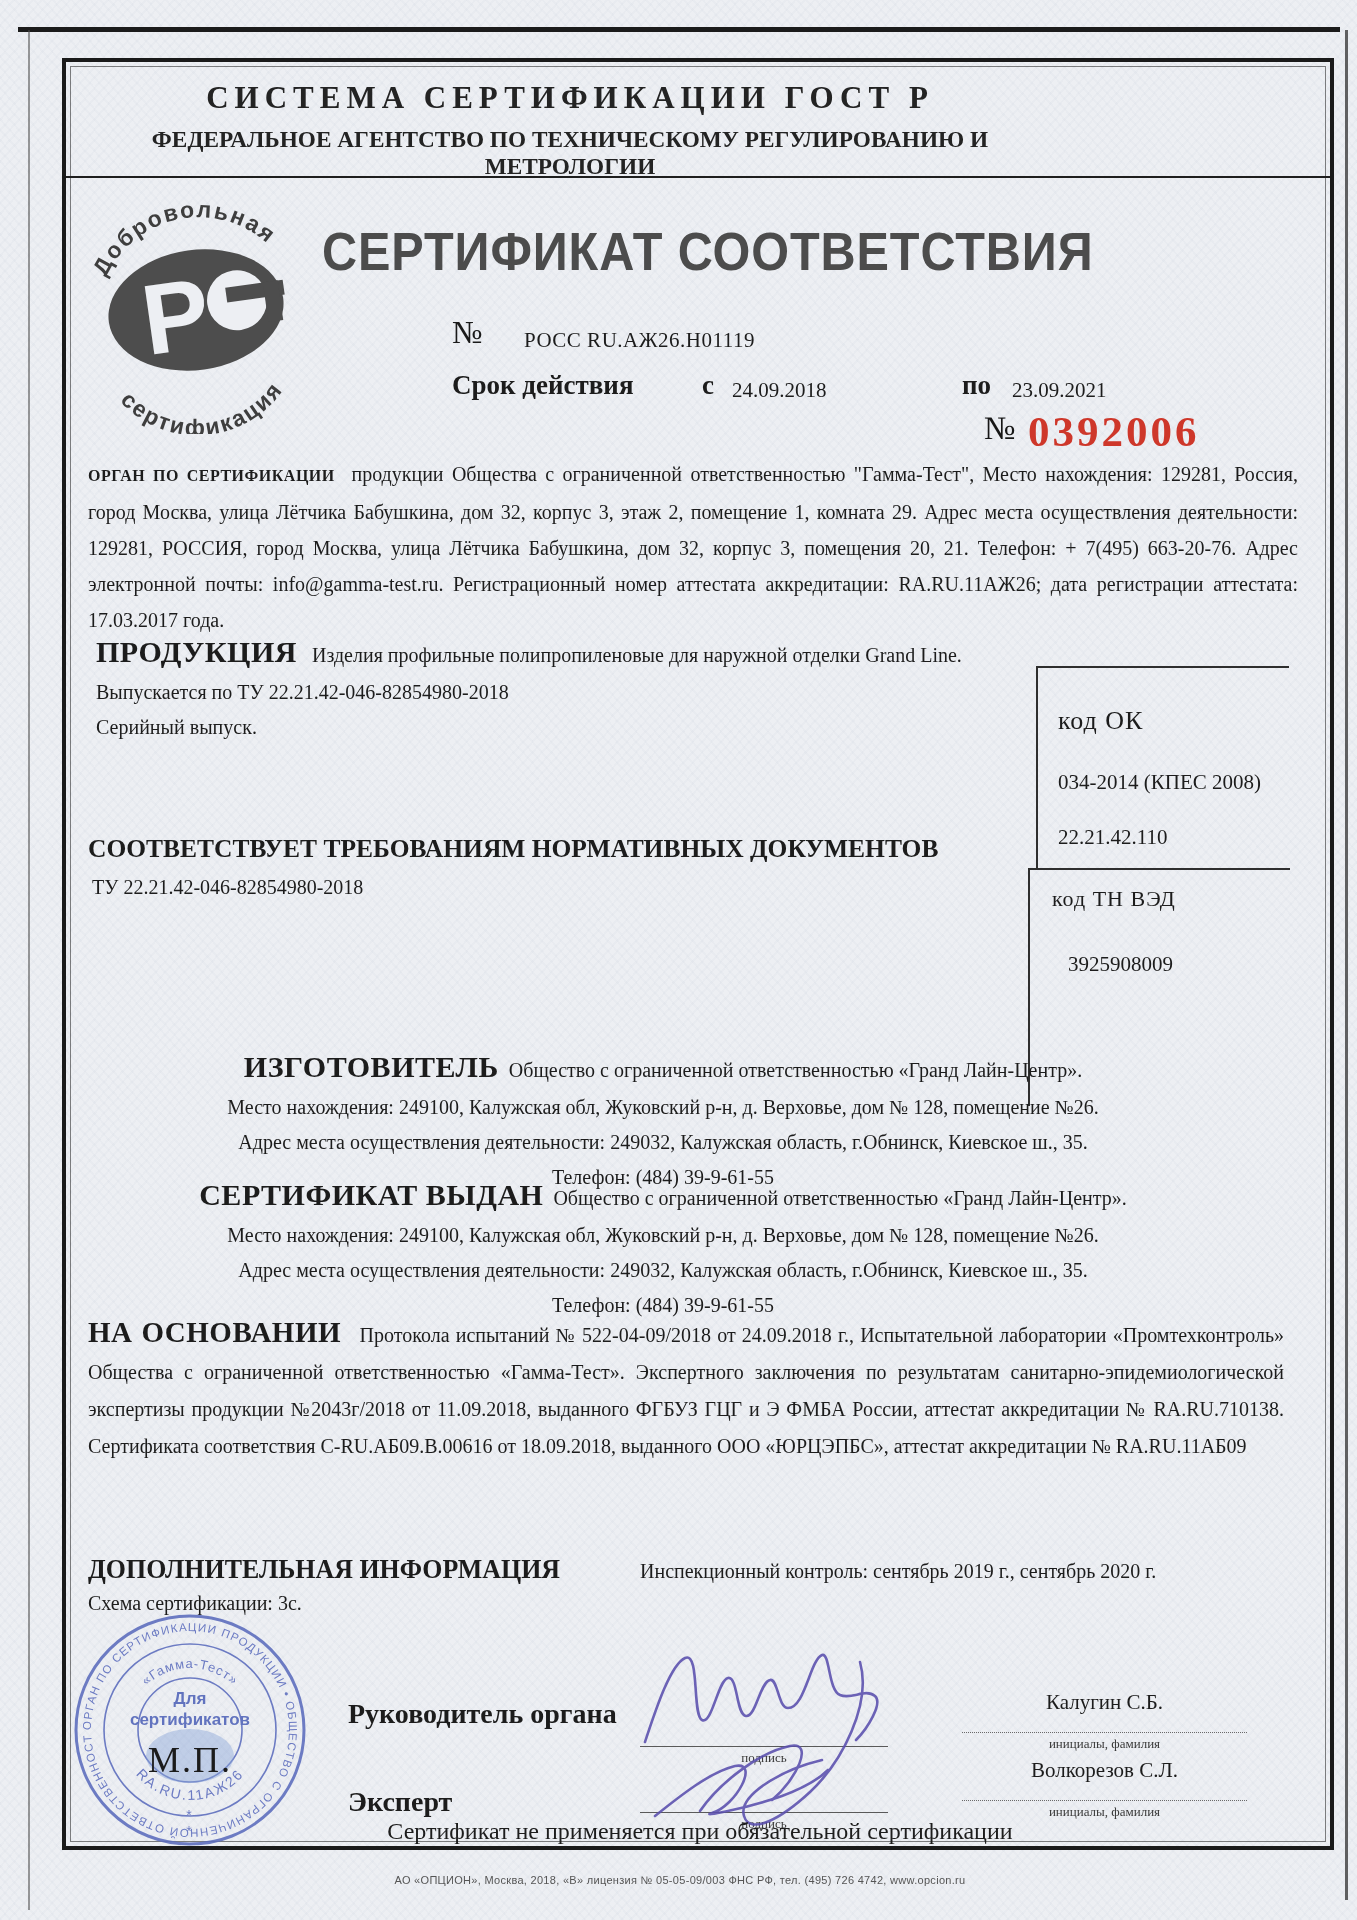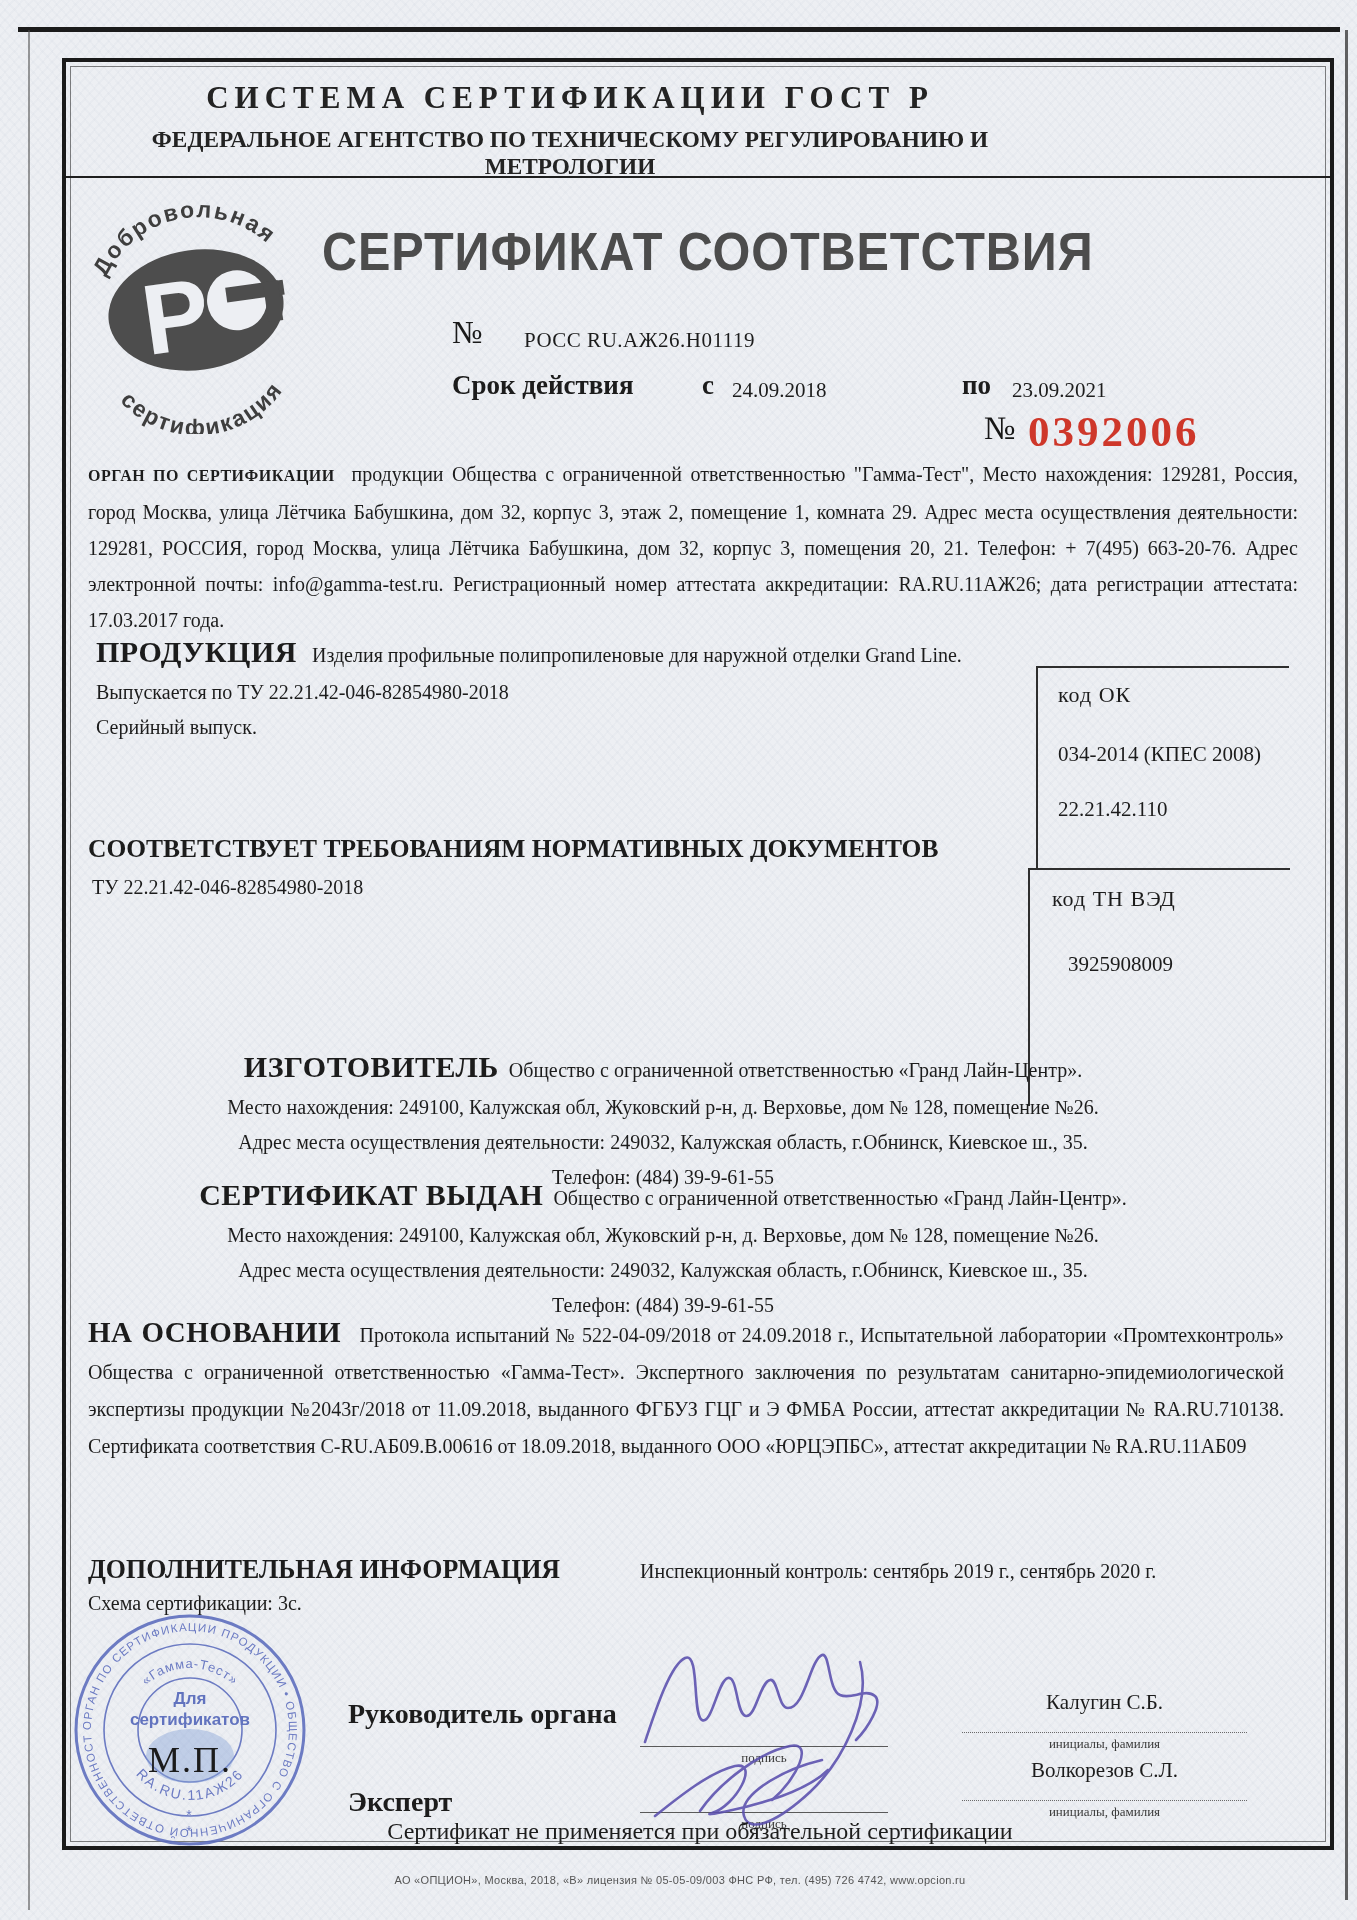--- a/index.html
+++ b/index.html
@@ -44,21 +44,21 @@
 
   .para { text-align:justify; font-size:20px; line-height:36px; }
   .h-inline  { font-size:16px; font-weight:bold; letter-spacing:.5px; }
   .organ-para { left:88px; top:456px; width:1210px; }
 
   .product-block { left:88px; top:634px; width:866px; font-size:20px; line-height:35px;margin-left:8px; }
   .product-block .row2 { margin-top:2px; }
 
   .ok-box { left:1036px; top:666px; width:253px; height:202px;
             border-top:2px solid #2e2e2e; border-left:2px solid #2e2e2e; padding:14px 0 0 20px; }
-  .ok-box .lbl { font-size:22px; letter-spacing:1px; }
+  .ok-box .lbl { font-size:26px; letter-spacing:1px;margin-top:24px; }
   .ok-box .v1  { margin-top:34px; font-size:21px; }
   .ok-box .v2  { margin-top:30px; font-size:21px; }
 
   .conforms-h { left:88px; top:834px; font-size:26px; font-weight:bold; white-space:nowrap;
                 transform:scaleX(.98); transform-origin:left; }
   .conforms-t { left:92px; top:876px; font-size:20px; }
 
   .tnved-box { left:1028px; top:868px; width:262px; height:238px;
                border-top:2px solid #2e2e2e; border-left:2px solid #2e2e2e; padding:16px 0 0 22px; }
   .tnved-box .lbl { font-size:22px; letter-spacing:1px; }

